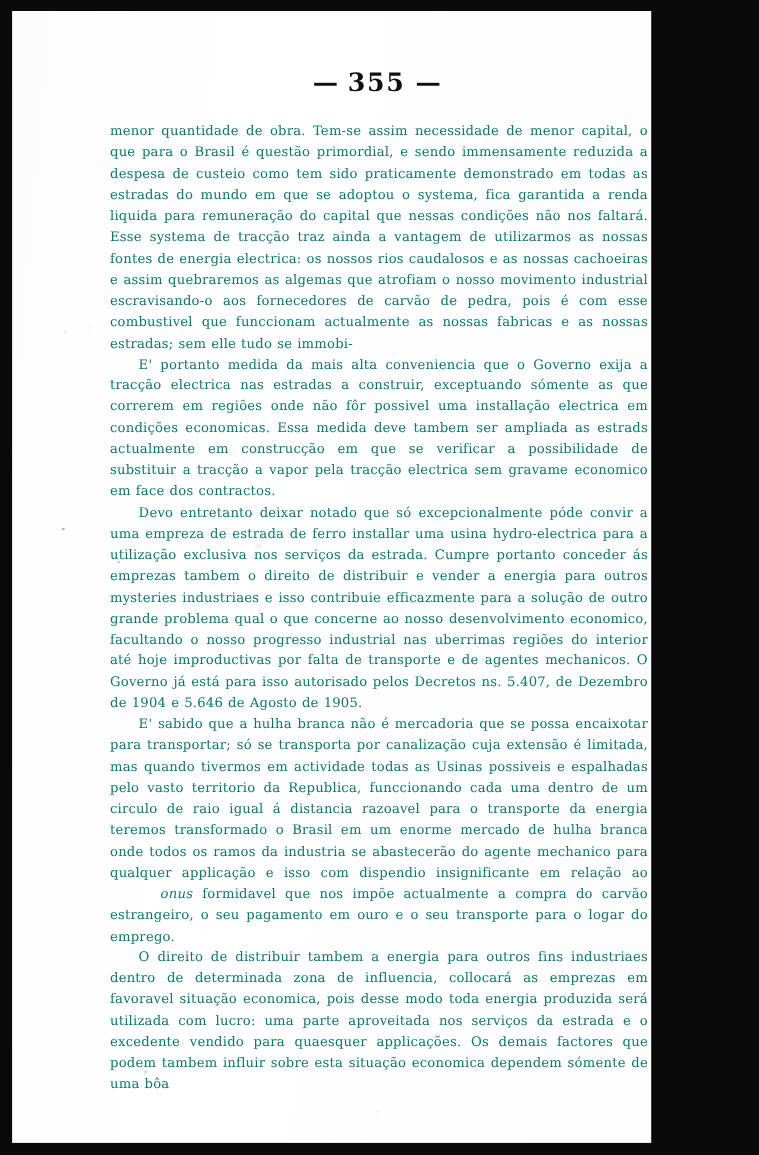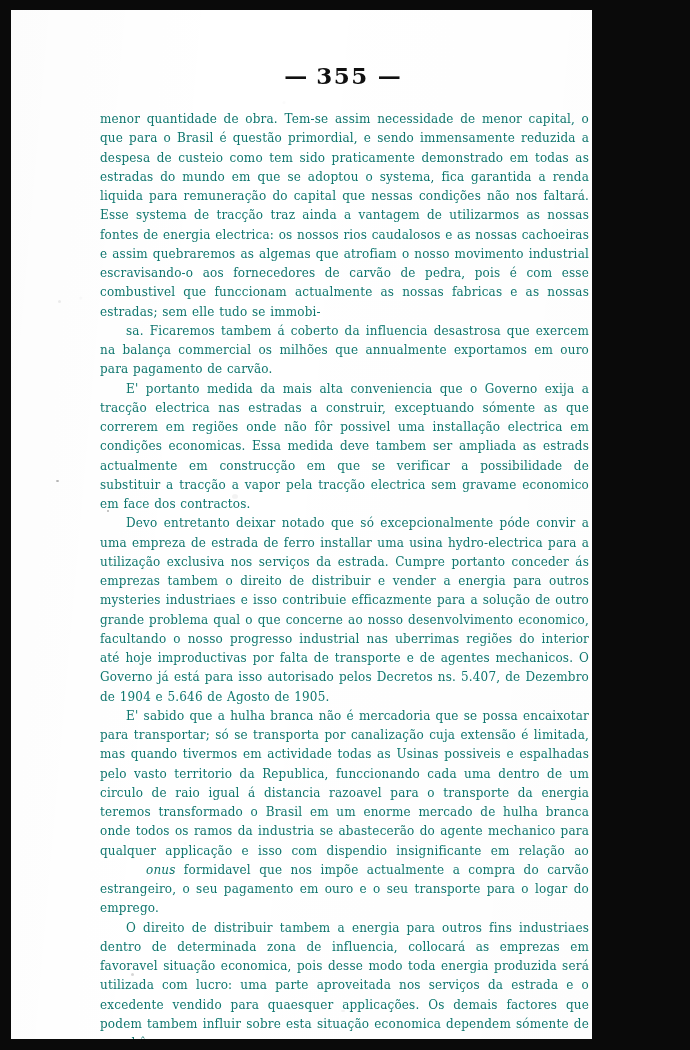--- a/index.html
+++ b/index.html
@@ -131,21 +131,20 @@
     <div class="speck" id="speck-f"></div>
     <div class="speck" id="speck-g"></div>
     <div class="speck" id="speck-h"></div>
 
     <div id="folio">
       <span class="dash">—</span><span class="num">355</span><span class="dash">—</span>
     </div>
 
     <div id="textblock">
       <p class="para noindent">menor quantidade de obra. Tem-se assim necessidade de menor capital, o que para o Brasil é questão primordial, e sendo immensamente reduzida a despesa de custeio como tem sido praticamente demonstrado em todas as estradas do mundo em que se adoptou o systema, fica garantida a renda liquida para remuneração do capital que nessas condições não nos faltará. Esse systema de tracção traz ainda a vantagem de utilizarmos as nossas fontes de energia electrica: os nossos rios caudalosos e as nossas cachoeiras e assim quebraremos as algemas que atrofiam o nosso movimento industrial escravisando-o aos fornecedores de carvão de pedra, pois é com esse combustivel que funccionam actualmente as nossas fabricas e as nossas estradas; sem elle tudo se immobi-</p>
-      <p class="para">sa. Ficaremos tambem á coberto da influencia desastrosa que exercem na balança commercial os milhões que annualmente exportamos em ouro para pagamento de carvão.</p>
       <p class="para">E' portanto medida da mais alta conveniencia que o Governo exija a tracção electrica nas estradas a construir, exceptuando sómente as que correrem em regiões onde não fôr possivel uma installação electrica em condições economicas. Essa medida deve tambem ser ampliada as estrads actualmente em construcção em que se verificar a possibilidade de substituir a tracção a vapor pela tracção electrica sem gravame economico em face dos contractos.</p>
       <p class="para">Devo entretanto deixar notado que só excepcionalmente póde convir a uma empreza de estrada de ferro installar uma usina hydro-electrica para a utilização exclusiva nos serviços da estrada. Cumpre portanto conceder ás emprezas tambem o direito de distribuir e vender a energia para outros mysteries industriaes e isso contribuie efficazmente para a solução de outro grande problema qual o que concerne ao nosso desenvolvimento economico, facultando o nosso progresso industrial nas uberrimas regiões do interior até hoje improductivas por falta de transporte e de agentes mechanicos. O Governo já está para isso autorisado pelos Decretos ns. 5.407, de Dezembro de 1904 e 5.646 de Agosto de 1905.</p>
       <p class="para"><span>E' sabido que a hulha branca não é mercadoria que se possa encaixotar para transportar; só se transporta por canalização cuja extensão é limitada, mas quando tivermos em actividade todas as Usinas possiveis e espalhadas pelo vasto territorio da Republica, funccionando cada uma dentro de um circulo de raio igual á distancia razoavel para o transporte da energia teremos transformado o Brasil em um enorme mercado de hulha branca onde todos os ramos da industria se abastecerão do agente mechanico para qualquer applicação e isso com dispendio insignificante em relação ao </span><i>onus</i><span> formidavel que nos impõe actualmente a compra do carvão estrangeiro, o seu pagamento em ouro e o seu transporte para o logar do emprego.</span></p>
       <p class="para">O direito de distribuir tambem a energia para outros fins industriaes dentro de determinada zona de influencia, collocará as emprezas em favoravel situação economica, pois desse modo toda energia produzida será utilizada com lucro: uma parte aproveitada nos serviços da estrada e o excedente vendido para quaesquer applicações. Os demais factores que podem tambem influir sobre esta situação economica dependem sómente de uma bôa</p>
     </div>
 
   </div>
 </div>
 
 </body></html>

